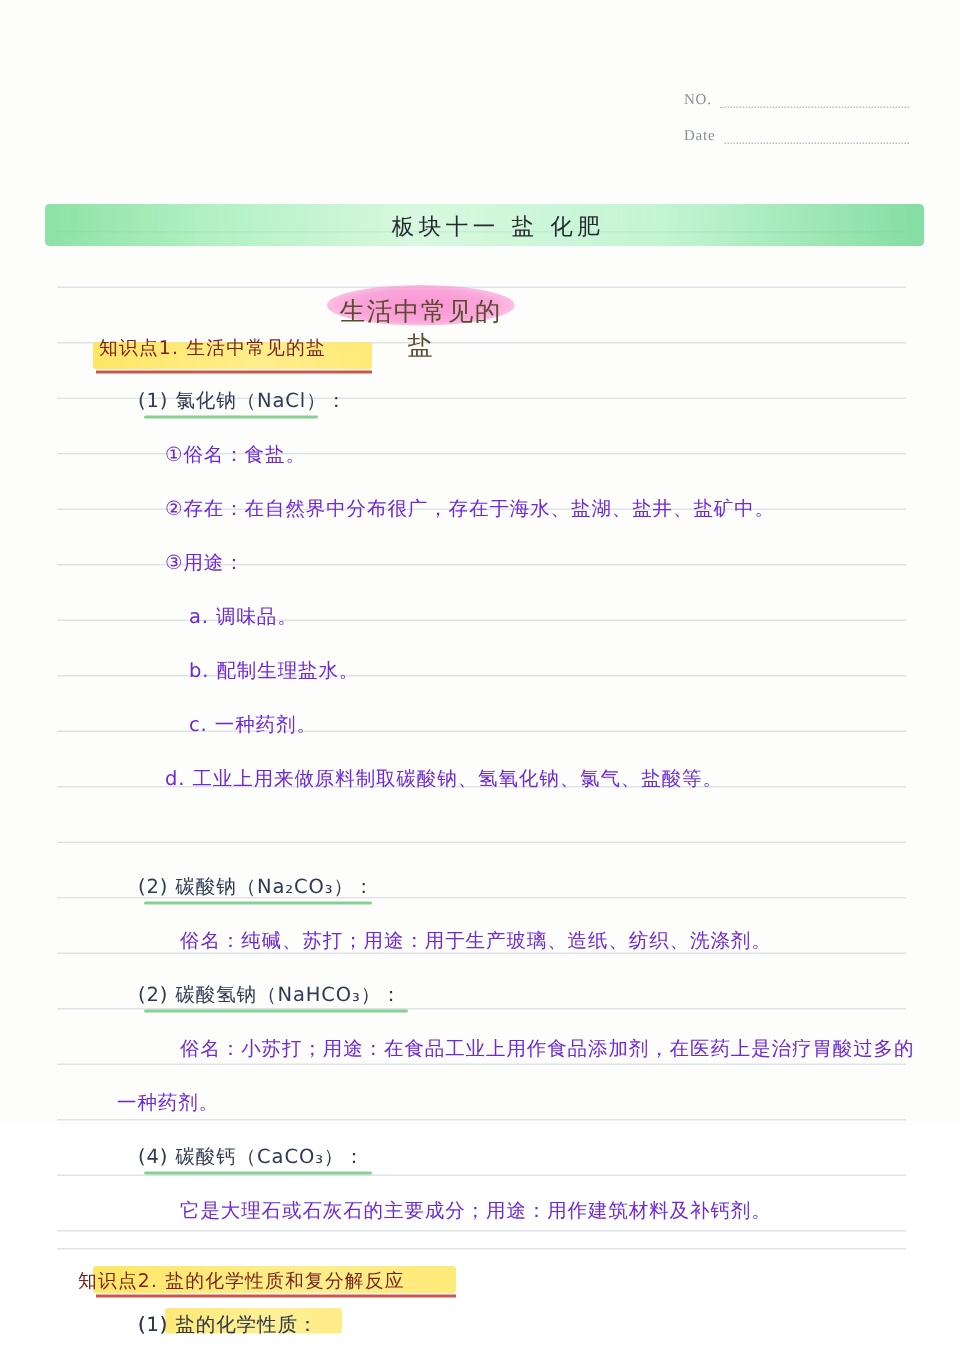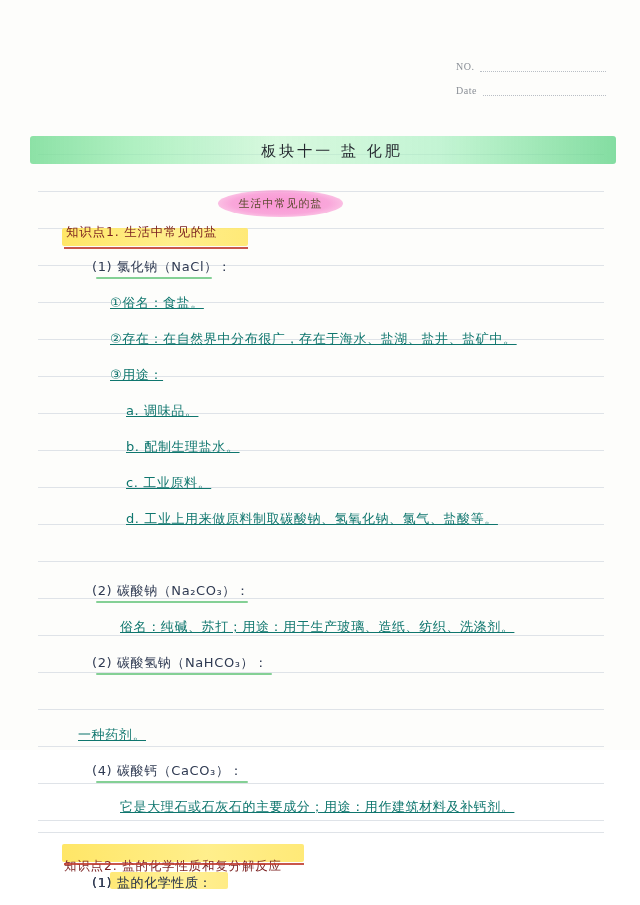--- a/index.html
+++ b/index.html
@@ -73,21 +73,21 @@
   
   .hw {
     position: absolute;
     font-family: "DejaVu Sans", sans-serif;
     color: #2a2f36;
     font-size: 13px;
     letter-spacing: .6px;
     white-space: nowrap;
   }
   .hw.ink-blue { color: #2f3a52; }
-  .hw.ink-dark { color: #0f766e; text-decoration: underline; }
+  .hw.ink-dark { color: #6d28d9; }
 
   
   .green-band {
     position: absolute;
     left: 30px;
     top: 136px;
     width: 586px;
     height: 28px;
     background: linear-gradient(90deg,
        rgba(120,220,150,.85) 0%,
@@ -123,21 +123,21 @@
         rgba(250,160,215,.55) 78%,
         rgba(255,190,230,.15) 100%);
     border-radius: 50%;
   }
   .pink-oval-text {
     position: absolute;
     left: 218px;
     top: 196px;
     width: 125px;
     text-align: center;
-    font-size: 11px;
+    font-size: 17px;
     color: #5a4a2e;
     letter-spacing: 1px;
   }
 
   
   .yellow {
     position: absolute;
     background: linear-gradient(90deg,
         rgba(255,228,90,.92) 0%,
         rgba(255,236,120,.85) 60%,
@@ -229,36 +229,37 @@
 
   <div class="hw ink-blue" style="left:92px; top:258px;">(1) 氯化钠（NaCl）：</div>
   <div class="green-ul" style="left:96px; top:277px; width:116px;"></div>
 
   <div class="hw ink-dark" style="left:110px; top:294px;">①俗名：食盐。</div>
   <div class="hw ink-dark" style="left:110px; top:330px;">②存在：在自然界中分布很广，存在于海水、盐湖、盐井、盐矿中。</div>
   <div class="hw ink-dark" style="left:110px; top:366px;">③用途：</div>
 
   <div class="hw ink-dark" style="left:126px; top:402px;">a. 调味品。</div>
   <div class="hw ink-dark" style="left:126px; top:438px;">b. 配制生理盐水。</div>
-  <div class="hw ink-dark" style="left:126px; top:474px;">c. 工业原料。</div>
-  <div class="hw ink-dark" style="left:126px; top:510px;">d. 工业上用来做原料制取碳酸钠、氢氧化钠、氯气、盐酸等。</div>
+  <div class="hw ink-dark" style="left:126px; top:474px;">c. 一种药剂。</div>
+  <div class="hw ink-dark" style="left:110px; top:510px;">d. 工业上用来做原料制取碳酸钠、氢氧化钠、氯气、盐酸等。</div>
 
   <div class="hw ink-blue" style="left:92px; top:582px;">(2) 碳酸钠（Na₂CO₃）：</div>
   <div class="green-ul" style="left:96px; top:601px; width:152px;"></div>
   <div class="hw ink-dark" style="left:120px; top:618px;">俗名：纯碱、苏打；用途：用于生产玻璃、造纸、纺织、洗涤剂。</div>
 
   <div class="hw ink-blue" style="left:92px; top:654px;">(2) 碳酸氢钠（NaHCO₃）：</div>
   <div class="green-ul" style="left:96px; top:673px; width:176px;"></div>
+  <div class="hw ink-dark" style="left:120px; top:690px;">俗名：小苏打；用途：在食品工业上用作食品添加剂，在医药上是治疗胃酸过多的</div>
   <div class="hw ink-dark" style="left:78px; top:726px;">一种药剂。</div>
 
   <div class="hw ink-blue" style="left:92px; top:762px;">(4) 碳酸钙（CaCO₃）：</div>
   <div class="green-ul" style="left:96px; top:781px; width:152px;"></div>
   <div class="hw ink-dark" style="left:120px; top:798px;text-align:center;">它是大理石或石灰石的主要成分；用途：用作建筑材料及补钙剂。</div>
 
   <div class="yellow" style="left:62px; top:844px; width:242px; height:18px;"></div>
-  <div class="kp-text" style="left:64px; top:846px;margin-top:12px;">知识点2. 盐的化学性质和复分解反应</div>
+  <div class="kp-text" style="left:52px; top:846px;">知识点2. 盐的化学性质和复分解反应</div>
   <div class="kp-underline" style="left:64px; top:863px; width:240px;"></div>
 
   <div class="hw ink-blue" style="left:92px; top:874px;">(1) 盐的化学性质：</div>
   <div class="yellow" style="left:110px; top:872px; width:118px; height:17px; opacity:.9;"></div>
   <div class="hw ink-blue" style="left:92px; top:874px; z-index:3;">(1) 盐的化学性质：</div>
 
 </div>
 
 </body></html>

